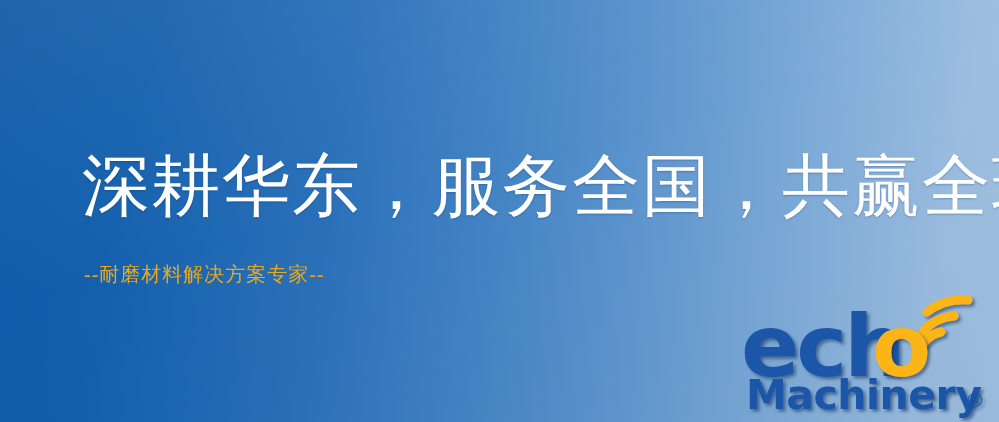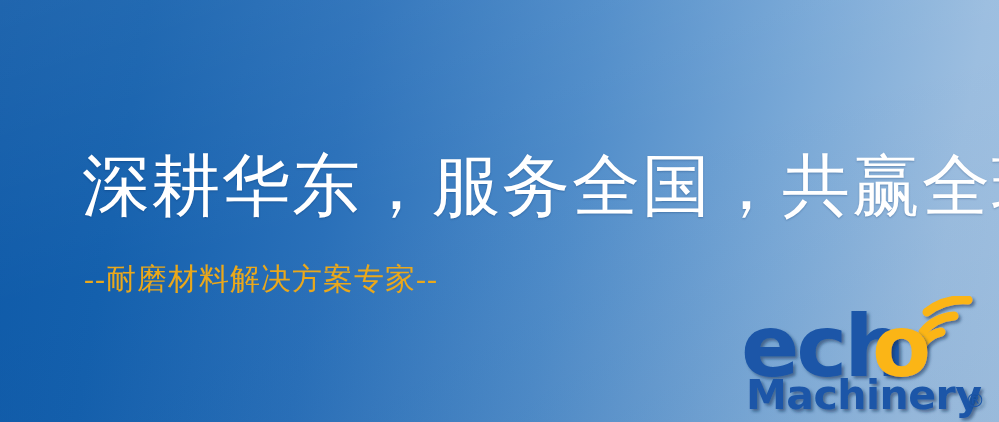--- a/index.html
+++ b/index.html
@@ -50,21 +50,21 @@
     white-space: nowrap;
     text-shadow: 0 1px 2px rgba(0,40,90,0.28);
     z-index: 3;
   }
 
   .subtitle {
     position: absolute;
     left: 84px;
     top: 264px;
     font-family: "Liberation Serif", "DejaVu Serif", serif;
-    font-size: 30px;
+    font-size: 20px;
     line-height: 1.0;
     color: #eaa81b;
     letter-spacing: 1px;
     white-space: nowrap;
     z-index: 3;
   }
 
   
   .logo {
     position: absolute;

